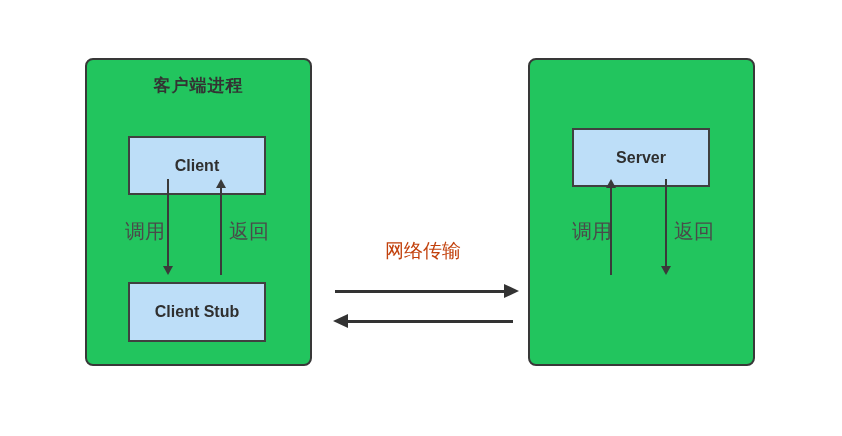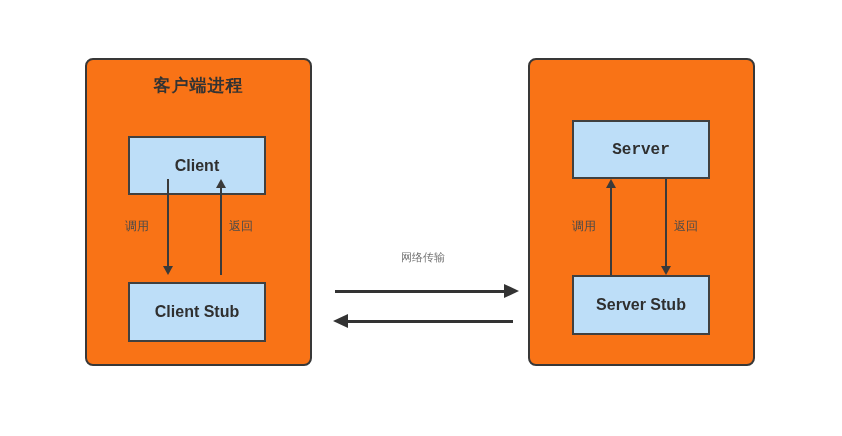--- a/index.html
+++ b/index.html
@@ -8,21 +8,21 @@
     width: 842px;
     height: 436px;
     background: #ffffff;
     font-family: "Liberation Sans", "DejaVu Sans", sans-serif;
     overflow: hidden;
   }
   .process-box {
     position: absolute;
     width: 227px;
     height: 308px;
-    background: #f97316;
+    background: #22c55e;
     border: 2.5px solid #383838;
     border-radius: 8px;
     box-sizing: border-box;
   }
   .process-title {
     position: absolute;
     top: 14px;
     left: 0;
     width: 100%;
     text-align: center;
@@ -59,21 +59,21 @@
   }
   .head-up {
     position: absolute;
     width: 0; height: 0;
     border-left: 5px solid transparent;
     border-right: 5px solid transparent;
     border-bottom: 9px solid #3a3a3a;
   }
   .arrow-label {
     position: absolute;
-    font-size: 12px;
+    font-size: 20px;
     color: #4a4a4a;
     white-space: nowrap;
   }
   .hline {
     position: absolute;
     height: 3px;
     background: #333333;
   }
   .head-right {
     position: absolute;
@@ -85,25 +85,25 @@
   .head-left {
     position: absolute;
     width: 0; height: 0;
     border-top: 7px solid transparent;
     border-bottom: 7px solid transparent;
     border-right: 15px solid #333333;
   }
   .network-label {
     position: absolute;
     left: 345px;
-    top: 250px;
+    top: 238px;
     width: 156px;
     text-align: center;
-    font-size: 11px;
-    color: #737373;
+    font-size: 19px;
+    color: #c2410c;
   }
 </style>
 </head>
 <body>
 
 <div class="canvas">
 
   <div class="process-box" style="left:85px; top:58px;">
     <div class="process-title">客户端进程</div>
 
@@ -127,30 +127,27 @@
   <div class="network-label">网络传输</div>
 
   <div class="hline" style="left:335px; top:290px; width:172px;"></div>
   <div class="head-right" style="left:504px; top:284px;"></div>
 
   <div class="hline" style="left:347px; top:320px; width:166px;"></div>
   <div class="head-left" style="left:333px; top:314px;"></div>
 
   <div class="process-box" style="left:528px; top:58px;">
 
-    <div class="inner-box" style="left:42px; top:60px;font-family:Liberation Mono, monospace;">
+    <div class="inner-box" style="left:42px; top:68px;">
       <span>Server</span>
     </div>
 
     <div class="vline" style="left:80px; top:127px; height:88px;"></div>
     <div class="head-up" style="left:76px; top:119px;"></div>
     <div class="arrow-label" style="left:42px; top:158px;">调用</div>
 
     <div class="vline" style="left:135px; top:119px; height:88px;"></div>
     <div class="head-down" style="left:131px; top:206px;"></div>
     <div class="arrow-label" style="left:144px; top:158px;">返回</div>
 
-    <div class="inner-box" style="left:42px; top:215px; height:60px;">
-      <span>Server Stub</span>
-    </div>
   </div>
 
 </div>
 
 </body></html>

